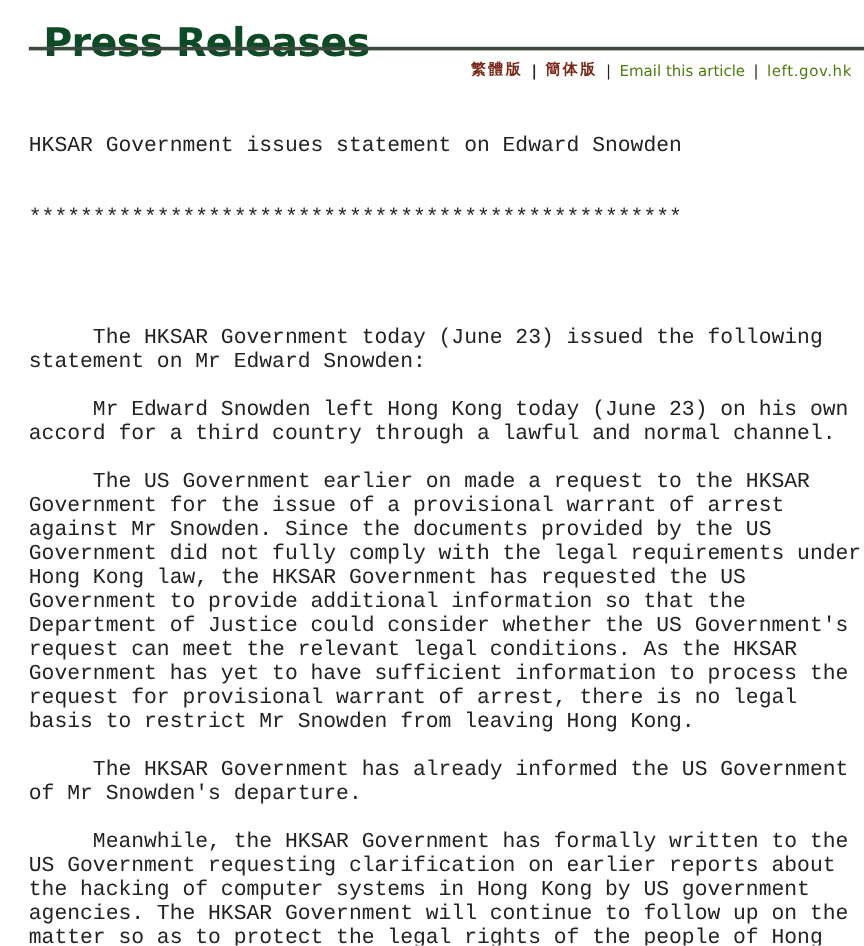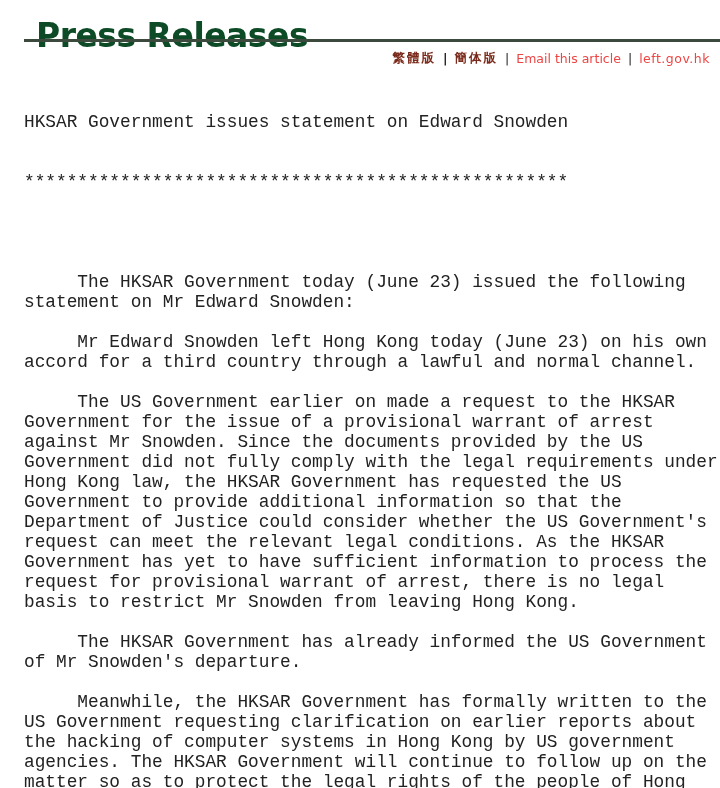--- a/index.html
+++ b/index.html
@@ -40,21 +40,21 @@
       right: 10px;
       top: 50px;
       font-family: "DejaVu Sans", "Liberation Sans", sans-serif;
       font-size: 12.5px;
       color: #222;
       display: flex;
       align-items: center;
       white-space: nowrap;
     }
     .toolbar a {
-      color: #ef4444;
+      color: #4d7c0f;
       text-decoration: none;
     }
     .toolbar .cjk {
       font-weight: bold;
       color: #7a2a1a;
       letter-spacing: 2px;
     }
     .toolbar .sep {
       margin: 0 7px;
       color: #222;

